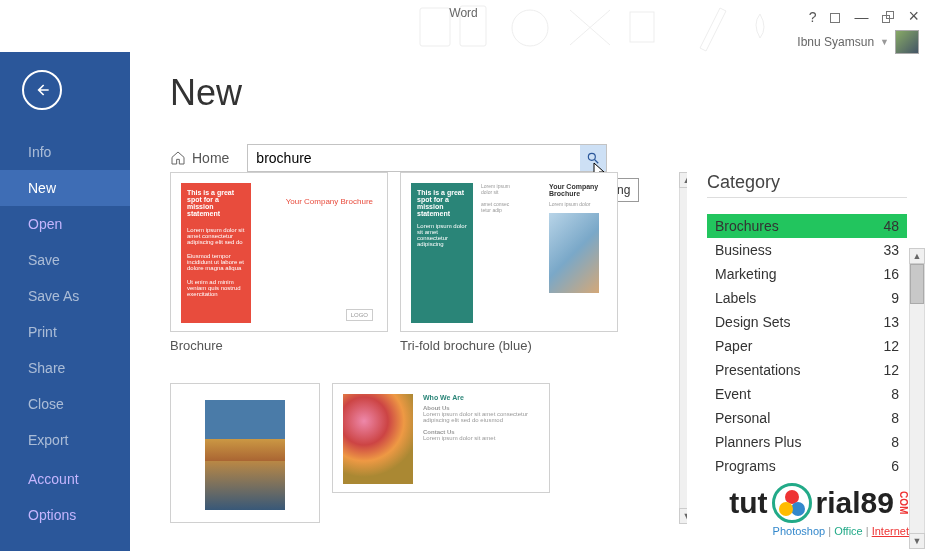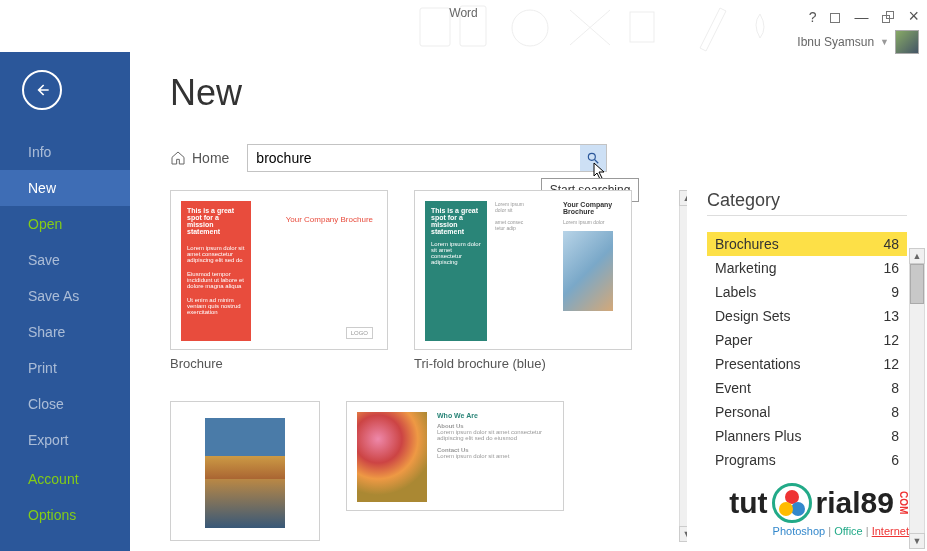--- a/index.html
+++ b/index.html
@@ -13,43 +13,43 @@
 .window-controls span { cursor: pointer; font-size: 14px; }
 .user-area { position: absolute; right: 8px; top: 30px; display: flex; align-items: center; gap: 6px; font-size: 12px; color: #666; }
 .avatar { width: 24px; height: 24px; background: linear-gradient(135deg,#8a6,#456); border: 1px solid #aaa; }
 
 .container { display: flex; height: calc(100% - 52px); }
 
 .sidebar { width: 130px; background: #2b579a; color: #fff; display: flex; flex-direction: column; padding-top: 0; }
 .back-circle { width: 40px; height: 40px; border: 2px solid #fff; border-radius: 50%; margin: 18px 0 24px 22px; display: flex; align-items: center; justify-content: center; cursor: pointer; }
 .back-circle svg { width: 20px; height: 20px; fill: #fff; }
 .side-item { padding: 10px 0 10px 28px; font-size: 14px; color: rgba(255,255,255,.6); cursor: pointer; }
-.side-item.bright { color: #84cc16; }
+.side-item.bright { color: #c4b5fd; }
 .side-item.selected { background: #3e6db5; color: #fff; }
 .side-spacer { flex: 1; }
 
 .main { flex: 1; padding: 20px 0 0 40px; position: relative; overflow: hidden; }
 .page-title { font-size: 36px; font-weight: 200; color: #333; margin-bottom: 30px; }
 
-.search-row { display: flex; align-items: center; gap: 18px; margin-bottom: 18px; }
+.search-row { display: flex; align-items: center; gap: 18px; }
 .home-crumb { display: flex; align-items: center; gap: 6px; color: #555; font-size: 14px; }
 .search-wrap { position: relative; display: flex; align-items: center; }
 .search-input { width: 360px; height: 28px; border: 1px solid #c3c3c3; padding: 0 30px 0 8px; font-size: 14px; outline: none; }
 .search-btn { position: absolute; right: 1px; top: 1px; width: 26px; height: 26px; background: #cde0f5; border: 0; display: flex; align-items: center; justify-content: center; cursor: pointer; }
 .cursor-arrow { position: absolute; right: -2px; top: 18px; pointer-events: none; }
 .tooltip { position: absolute; right: -32px; top: 34px; background: #fff; border: 1px solid #999; padding: 4px 8px; font-size: 12px; color: #333; white-space: nowrap; }
 
 .content-row { display: flex; gap: 20px; height: 352px; }
 .templates { flex: 1; overflow: hidden; position: relative; }
 .templates-scroll { position: absolute; right: -8px; top: 0; bottom: 0; width: 16px; }
 .scroll-track { position: absolute; inset: 0; background: #f0f0f0; border: 1px solid #dcdcdc; }
 .scroll-btn { position: absolute; left: 0; right: 0; height: 16px; background: #f0f0f0; border: 1px solid #ccc; display:flex;align-items:center;justify-content:center;font-size:9px;color:#666;}
 .scroll-btn.up{top:0;} .scroll-btn.down{bottom:0;}
 
-.tpl-grid { display: flex; flex-wrap: wrap; gap: 30px 26px; }
+.tpl-grid { display: flex; flex-wrap: wrap; gap: 30px 12px; }
 .tpl-card { width: 218px; }
 .tpl-thumb { width: 218px; height: 160px; border: 1px solid #d0d0d0; background: #fff; position: relative; overflow: hidden; padding: 10px; font-size: 6px; color:#888; }
 .tpl-name { margin-top: 6px; font-size: 13px; color: #555; }
 
 .red-panel { position:absolute; left:10px; top:10px; width:70px; height:140px; background:#e84c3d; color:#fff; padding:6px; font-size:6px;}
 .red-title { font-size:7px; font-weight:bold; margin-bottom:6px;}
 .company-text { position:absolute; right:14px; top:24px; font-size:8px; color:#e84c3d; text-align:left; line-height:1.2;}
 .logo-box { position:absolute; right:14px; bottom:10px; font-size:6px; border:1px solid #ccc; padding:2px 4px; color:#999;}
 
 .teal-panel { position:absolute; left:10px; top:10px; width:62px; height:140px; background:#2a8578; color:#fff; padding:6px; font-size:6px;}
@@ -60,21 +60,21 @@
 
 .boat-img { position:absolute; left:50%; top:16px; transform:translateX(-50%); width:80px; height:110px; background:linear-gradient(to bottom,#4a7ba8 0%,#4a7ba8 35%,#c94 35%,#a63 55%,#b84 55%,#385878 100%);}
 .who-panel { position:absolute; left:90px; top:10px; right:10px; font-size:6px;}
 .who-title{color:#2a8578;font-size:7px;font-weight:bold;margin-bottom:4px;}
 .flowers { position:absolute; left:10px; top:10px; width:70px; height:90px; background:radial-gradient(circle at 30% 30%,#e8a,#c44 30%,#e94 50%,#a83 70%);}
 
 .category-panel { width: 220px; border-left: 0; padding-right: 20px; }
 .cat-header { font-size: 18px; color: #444; font-weight: 400; margin-bottom: 16px; border-bottom:1px solid #ddd; padding-bottom:4px;}
 .cat-list { }
 .cat-item { display: flex; justify-content: space-between; padding: 4px 8px; font-size: 14px; color: #333; cursor: pointer; }
-.cat-item.selected { background: #fde047; }
+.cat-item.selected { background: #22c55e; }
 .cat-scroll { position:absolute; right:2px; top:196px; bottom:2px; width:16px;}
 .cat-scroll .scroll-track{background:#f0f0f0;border:1px solid #dcdcdc;}
 .cat-thumb{position:absolute;left:1px;right:1px;top:16px;height:40px;background:#c8c8c8;border:1px solid #aaa;}
 
 .watermark { position: absolute; right: 18px; bottom: 14px; text-align: right; pointer-events:none;}
 .wm-logo { font-size: 30px; font-weight: bold; color: #222; display: flex; align-items: center; justify-content: flex-end; gap: 4px;}
 .wm-circle { display:inline-flex; width:40px; height:40px; border:3px solid #2a8; border-radius:50%; align-items:center; justify-content:center; position:relative;}
 .wm-circle::before{content:"";width:14px;height:14px;background:#e33;border-radius:50%;position:absolute;top:4px;}
 .wm-circle::after{content:"";width:14px;height:14px;background:#fb0;border-radius:50%;position:absolute;bottom:4px;left:4px;}
 .wm-blue{width:14px;height:14px;background:#38c;border-radius:50%;position:absolute;bottom:4px;right:4px;}
@@ -122,22 +122,22 @@
     <div class="back-circle">
       <svg viewBox="0 0 24 24">
           <path d="M14 6 l-6 6 l6 6 M8 12 h12" stroke="#fff" stroke-width="2" fill="none"></path>
         </svg>
     </div>
     <div class="side-item">Info</div>
     <div class="side-item selected bright">New</div>
     <div class="side-item bright">Open</div>
     <div class="side-item">Save</div>
     <div class="side-item">Save As</div>
+    <div class="side-item">Print</div>
     <div class="side-item">Share</div>
-    <div class="side-item">Print</div>
     <div class="side-item">Close</div>
     <div class="side-item">Export</div>
     <div class="side-spacer"></div>
     <div class="side-item bright">Account</div>
     <div class="side-item bright" style="margin-bottom:18px;">Options</div>
   </div>
 
   <div class="main">
     <div class="page-title">New</div>
 
@@ -222,20 +222,24 @@
       </div>
 
       <div class="category-panel">
         <div class="cat-header">Category</div>
         <div class="cat-list">
           <div class="cat-item selected">
               <span>Brochures</span>
               <span>48</span>
             </div>
           <div class="cat-item">
+              <span>Business</span>
+              <span>33</span>
+            </div>
+          <div class="cat-item">
               <span>Marketing</span>
               <span>16</span>
             </div>
           <div class="cat-item">
               <span>Labels</span>
               <span>9</span>
             </div>
           <div class="cat-item">
               <span>Design Sets</span>
               <span>13</span>

